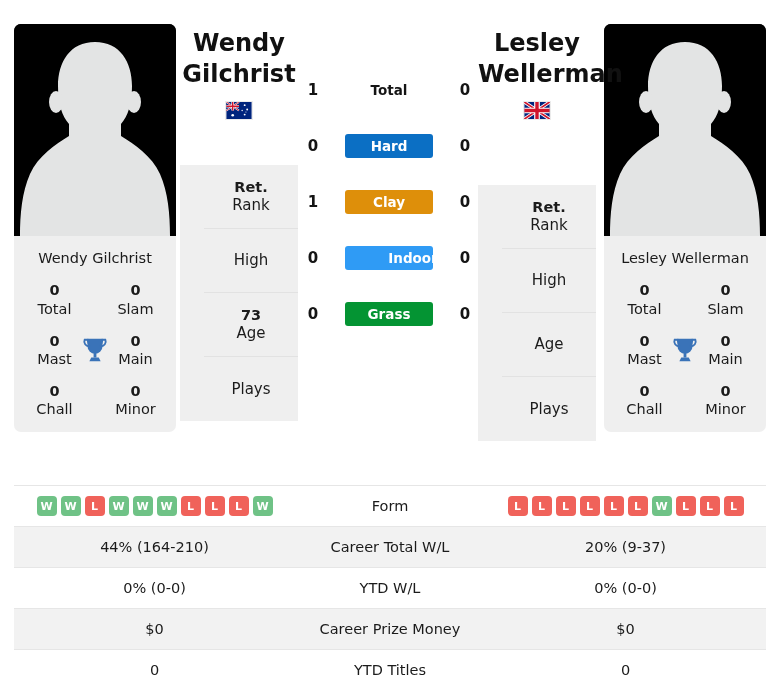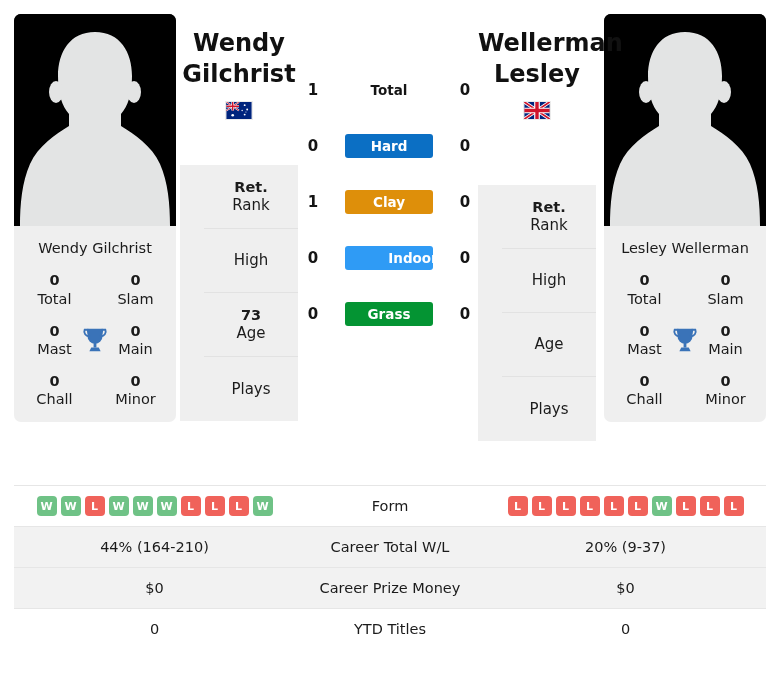--- a/index.html
+++ b/index.html
@@ -22,21 +22,21 @@
   
   .top-area {
     position: relative;
     height: 480px;
     padding: 14px;
   }
 
   
   .player-col {
     position: absolute;
-    top: 14px;
+    top: 24px;
     width: 162px;
   }
   .player-col.left  { left: 14px; }
   .player-col.right { right: 13px; border-radius: 8px; }
 
   .photo-card {
     width: 162px;
     height: 212px;
     background: #000000;
     border-radius: 7px 7px 0 0;
@@ -357,22 +357,22 @@
           <circle cx="29" cy="5" r="1.5"></circle>
           <circle cx="33" cy="12" r="1.5"></circle>
           <circle cx="29" cy="20" r="1.5"></circle>
           <circle cx="25" cy="13.5" r="1.1"></circle>
           <circle cx="31" cy="16" r="0.8"></circle>
         </g>
       </svg>
     </div>
 
     <div class="player-head right">
+      <div class="head-name">Lesley</div>
       <div class="head-name">Wellerman</div>
-      <div class="head-name">Lesley</div>
       <svg class="flag" viewBox="0 0 40 27">
         <rect width="40" height="27" fill="#00247d"></rect>
         <path d="M0 0 L40 27 M40 0 L0 27" stroke="#ffffff" stroke-width="5.4"></path>
         <path d="M0 0 L40 27" stroke="#cf142b" stroke-width="2.7"></path>
         <path d="M40 0 L0 27" stroke="#cf142b" stroke-width="2.7"></path>
         <path d="M20 0 V27 M0 13.5 H40" stroke="#ffffff" stroke-width="9"></path>
         <path d="M20 0 V27 M0 13.5 H40" stroke="#cf142b" stroke-width="5.4"></path>
       </svg>
     </div>
 
@@ -474,20 +474,25 @@
               <span class="form-badge l">L</span>
               <span class="form-badge l">L</span>
               <span class="form-badge l">L</span>
             </div>
           </td>
         </tr>
         <tr class="shaded">
           <td class="side">44% (164-210)</td>
           <td class="mid">Career Total W/L</td>
           <td class="side">20% (9-37)</td>
+        </tr>
+        <tr class="plain">
+          <td class="side">0% (0-0)</td>
+          <td class="mid">YTD W/L</td>
+          <td class="side">0% (0-0)</td>
         </tr>
         <tr class="shaded">
           <td class="side">$0</td>
           <td class="mid">Career Prize Money</td>
           <td class="side">$0</td>
         </tr>
         <tr class="plain">
           <td class="side">0</td>
           <td class="mid">YTD Titles</td>
           <td class="side">0</td>

